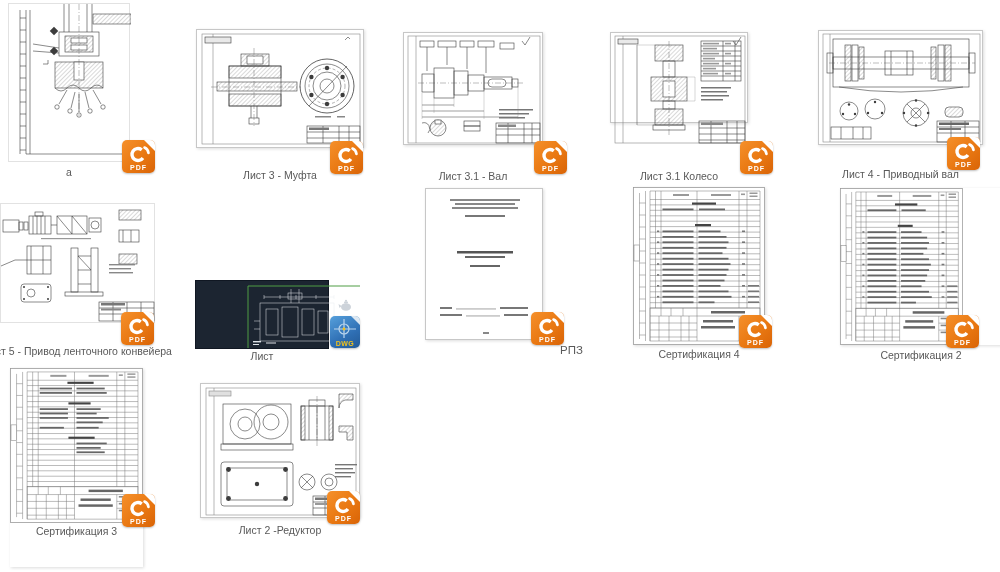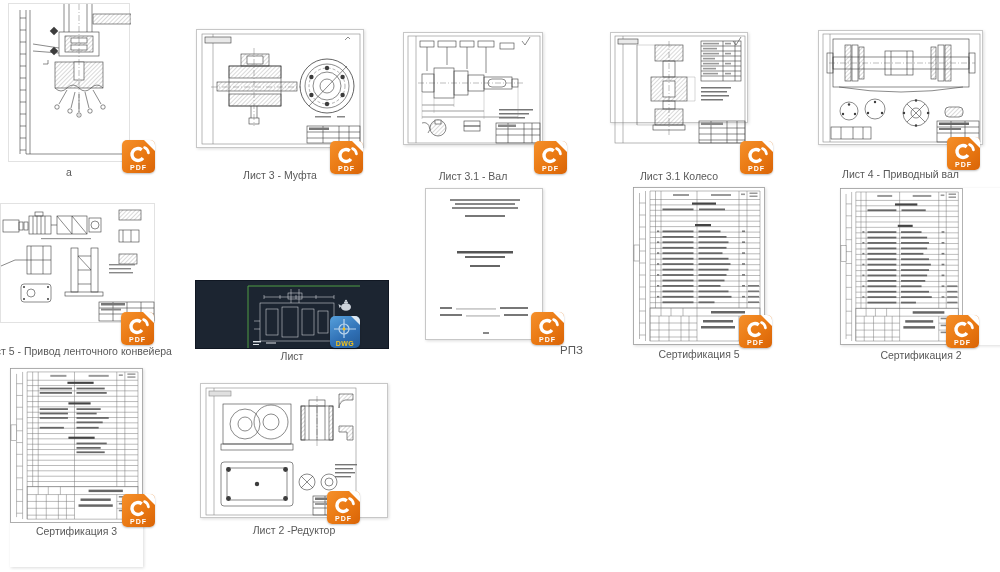--- a/index.html
+++ b/index.html
@@ -433,21 +433,21 @@
       <svg class="logo" viewBox="0 0 33 33" width="33" height="33">
         <circle cx="16" cy="14.5" r="6" fill="none" stroke="#fff" stroke-width="3.4" stroke-dasharray="28 10" transform="rotate(35 16 14.5)"></circle>
         <path d="M22.5 7.5Q26 9 26.5 13" fill="none" stroke="#fff" stroke-width="2.6" stroke-linecap="round"></path>
       </svg>
       <span class="fold"></span>
       <span class="badge-text">PDF</span>
     </div>
     <div class="caption" style="top:142px;">Лист 5 - Привод ленточного конвейера</div>
   </div>
 
-  <div class="tile" style="left:196px;top:281px;width:192px;height:67px;">
+  <div class="tile" style="left:196px;top:281px;width:132px;height:67px;">
     <div class="preview cad">
       <svg viewBox="0 0 164 67" width="164" height="67">
         <g stroke="#4e9d45" stroke-width="1" fill="none">
           <path d="M52 5V67M52 5H164"></path>
         </g>
         <g stroke="#e8ecf0" stroke-width="0.5" fill="none">
           <rect x="64" y="22" width="74" height="38"></rect>
           <rect x="70" y="28" width="12" height="26"></rect>
             <rect x="86" y="26" width="16" height="30"></rect>
           <rect x="106" y="28" width="12" height="26"></rect>
@@ -531,21 +531,21 @@
       </svg>
     </div>
     <div class="badge pdf" style="left:106px;top:128px;">
       <svg class="logo" viewBox="0 0 33 33" width="33" height="33">
         <circle cx="16" cy="14.5" r="6" fill="none" stroke="#fff" stroke-width="3.4" stroke-dasharray="28 10" transform="rotate(35 16 14.5)"></circle>
         <path d="M22.5 7.5Q26 9 26.5 13" fill="none" stroke="#fff" stroke-width="2.6" stroke-linecap="round"></path>
       </svg>
       <span class="fold"></span>
       <span class="badge-text">PDF</span>
     </div>
-    <div class="caption" style="top:161px;">Сертификация 5</div>
+    <div class="caption" style="top:161px;">Сертификация 4</div>
   </div>
 
   <div class="tile" style="left:840px;top:188px;width:123px;height:157px;padding-left:39px;">
     <div class="preview" style="border:none;box-shadow:1px 1px 3px rgba(0,0,0,.14);">
       <svg viewBox="0 0 132 158" width="123" height="157" preserveAspectRatio="none">
         <use href="#spec-frame"></use>
           <use href="#spec-rows"></use>
       </svg>
     </div>
     <div class="badge pdf" style="left:106px;top:127px;">
@@ -594,21 +594,21 @@
       <svg class="logo" viewBox="0 0 33 33" width="33" height="33">
         <circle cx="16" cy="14.5" r="6" fill="none" stroke="#fff" stroke-width="3.4" stroke-dasharray="28 10" transform="rotate(35 16 14.5)"></circle>
         <path d="M22.5 7.5Q26 9 26.5 13" fill="none" stroke="#fff" stroke-width="2.6" stroke-linecap="round"></path>
       </svg>
       <span class="fold"></span>
       <span class="badge-text">PDF</span>
     </div>
     <div class="caption" style="top:157px;">Сертификация 3</div>
   </div>
 
-  <div class="tile" style="left:200px;top:383px;width:160px;height:135px;padding-left:28px;">
+  <div class="tile" style="left:200px;top:383px;width:160px;height:135px;">
     <div class="preview">
       <svg viewBox="0 0 160 135" width="160" height="135">
         <g stroke="#3c3c3c" stroke-width="0.6" fill="none">
           <rect x="5" y="4" width="150" height="127" stroke="#888"></rect>
           <line x1="13" y1="4" x2="13" y2="131" stroke="#888"></line>
           <rect x="8" y="7" width="22" height="5" fill="#e0e0e0" stroke="#888"></rect>
           <rect x="22" y="20" width="68" height="40"></rect>
           <circle cx="44" cy="40" r="15"></circle>
             <circle cx="70" cy="38" r="17"></circle>
           <circle cx="44" cy="40" r="7"></circle>

